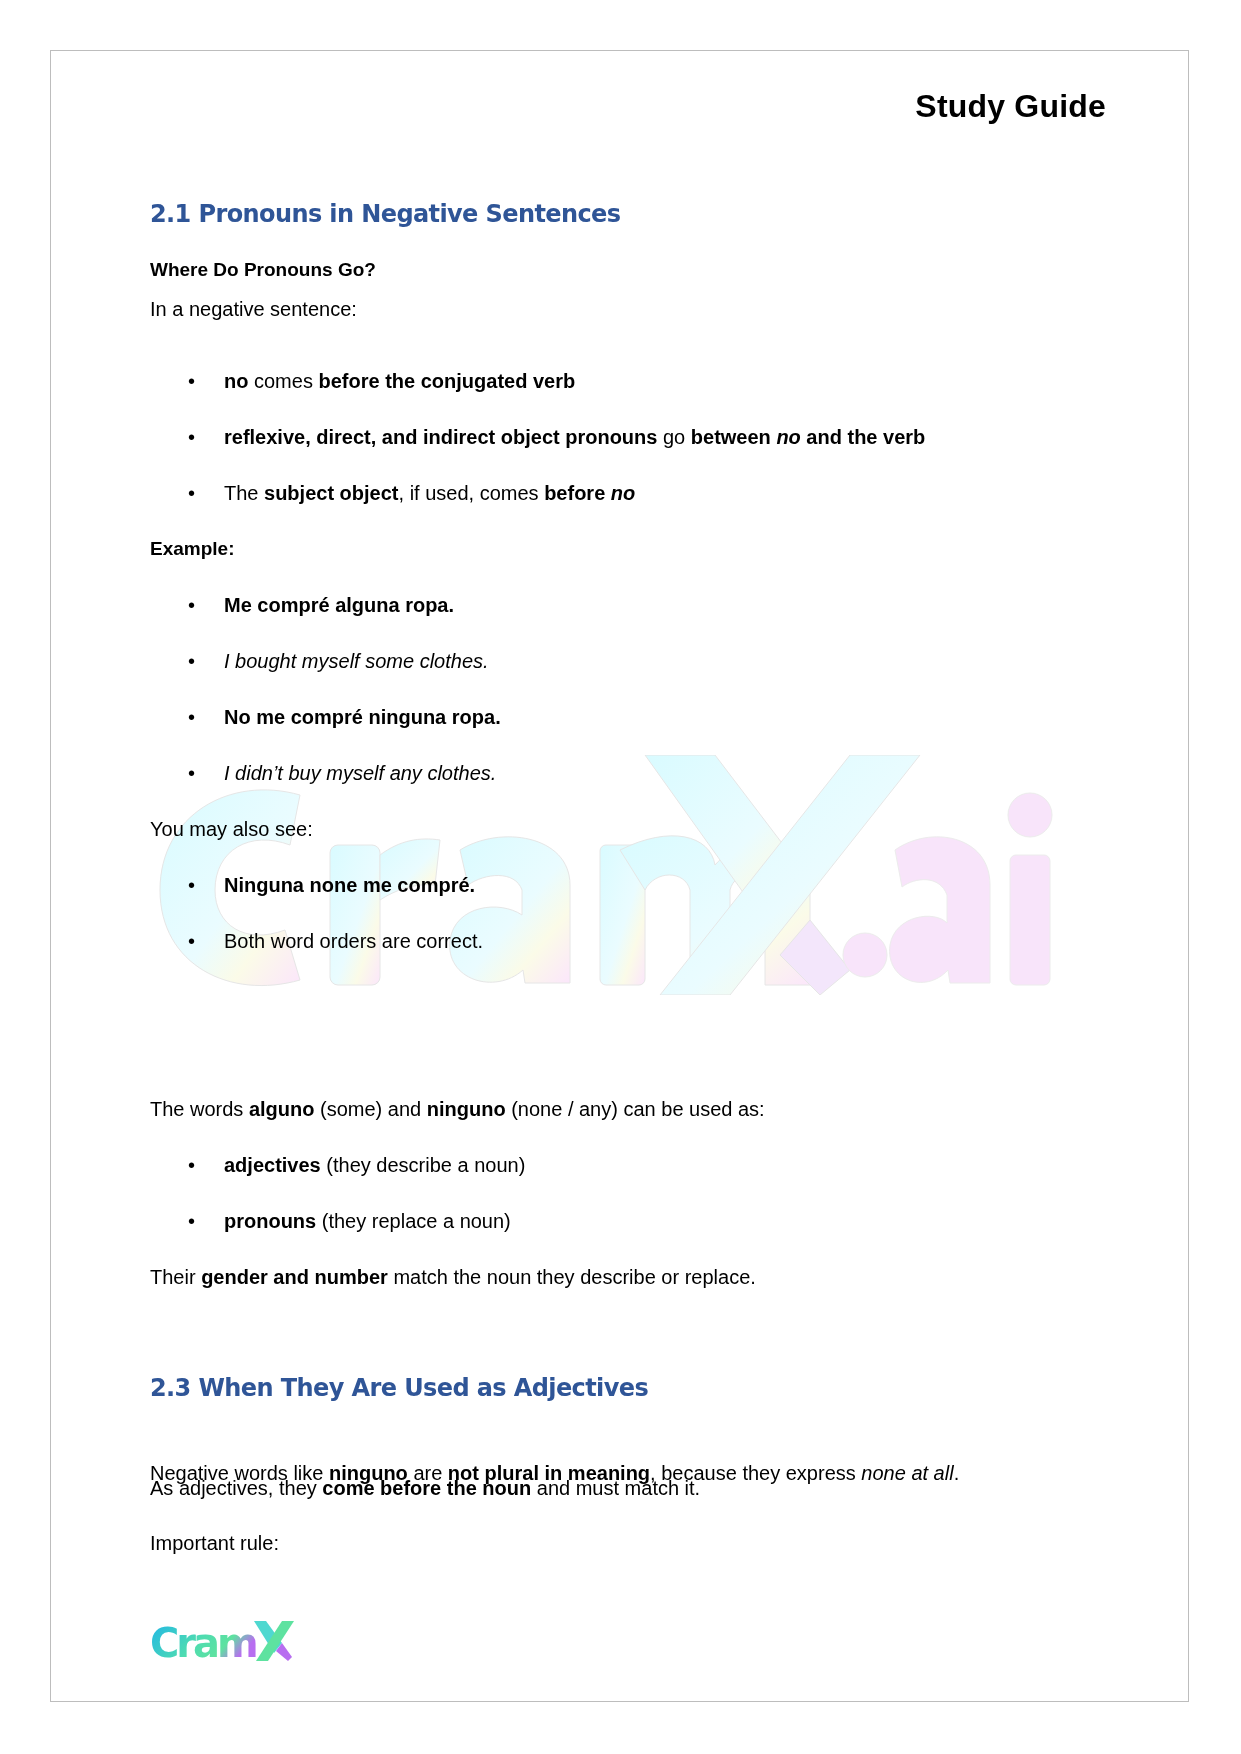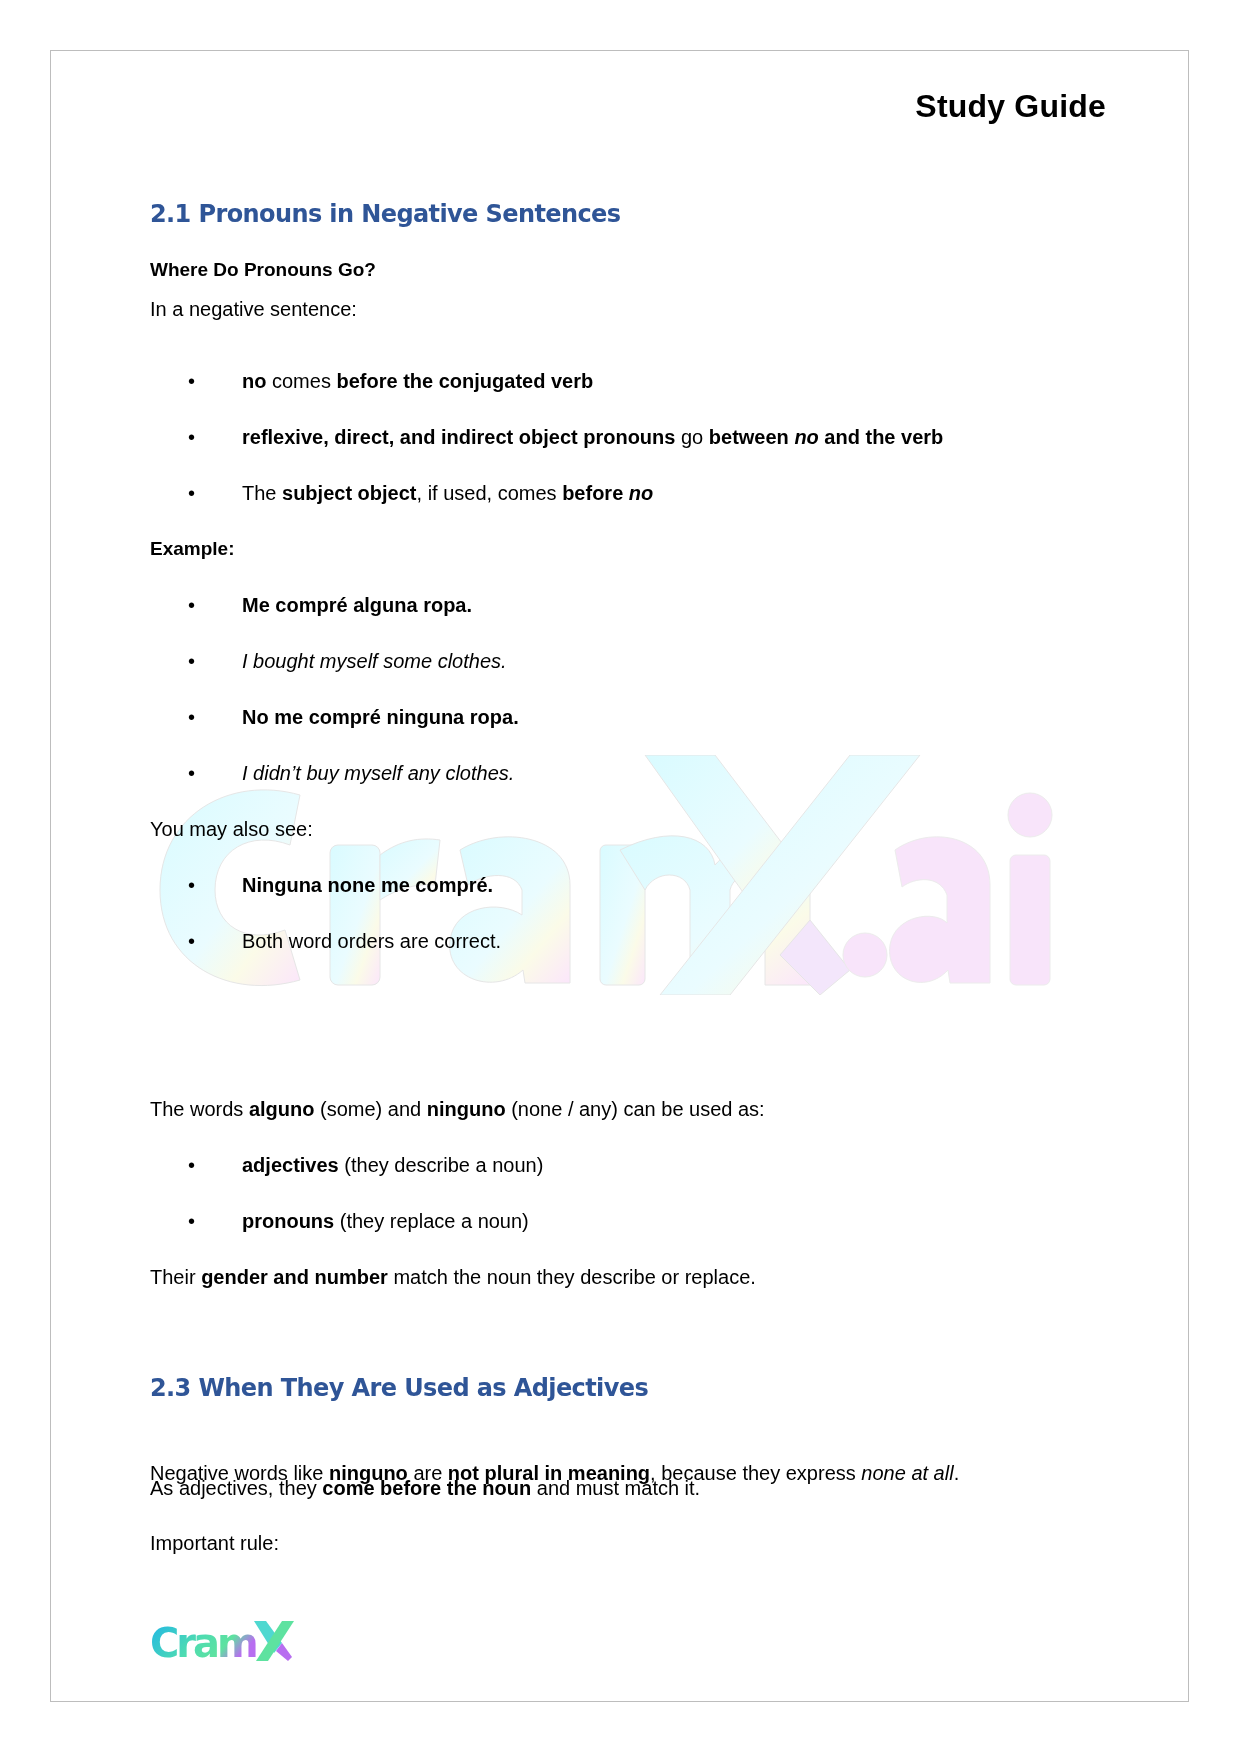--- a/index.html
+++ b/index.html
@@ -5,21 +5,21 @@
   html, body { margin: 0; padding: 0; background: #ffffff; }
   body { width: 1241px; height: 1754px; position: relative; overflow: hidden; font-family: "Liberation Sans", sans-serif; color: #000; }
   .page { position: absolute; left: 50px; top: 50px; width: 1139px; height: 1652px; border: 1px solid #bdbdbd; box-sizing: border-box; background: #fff; }
   .doc-title { position: absolute; right: 135px; top: 88px; font-size: 32px; font-weight: bold; letter-spacing: 0.2px; }
   .abs { position: absolute; left: 150px; white-space: nowrap; font-size: 20px; line-height: 24px; }
   .h2 { position: absolute; left: 150px; white-space: nowrap; font-family: "DejaVu Sans", sans-serif; font-size: 24px; font-weight: bold; color: #2F5597; letter-spacing: -0.6px; }
   .bold { font-weight: bold; }
   .ital { font-style: italic; }
   .bullet-row { position: absolute; left: 188px; white-space: nowrap; font-size: 20px; line-height: 24px; }
   .bullet-row .dot { position: absolute; left: 0; top: 0; width: 10px; }
-  .bullet-row .txt { position: absolute; left: 36px; top: 0; margin-left: 18px; }
+  .bullet-row .txt { position: absolute; left: 36px; top: 0; }
   .watermark { position: absolute; left: 150px; top: 755px; width: 940px; height: 240px; pointer-events: none; z-index: 0; }
   .content { position: absolute; inset: 0; z-index: 1; }
   .logo { position: absolute; left: 150px; top: 1615px; width: 145px; height: 50px; }
 </style>
 </head>
 <body>
 
 <div class="page"></div>
 
 <svg class="watermark" viewBox="0 0 940 240">

